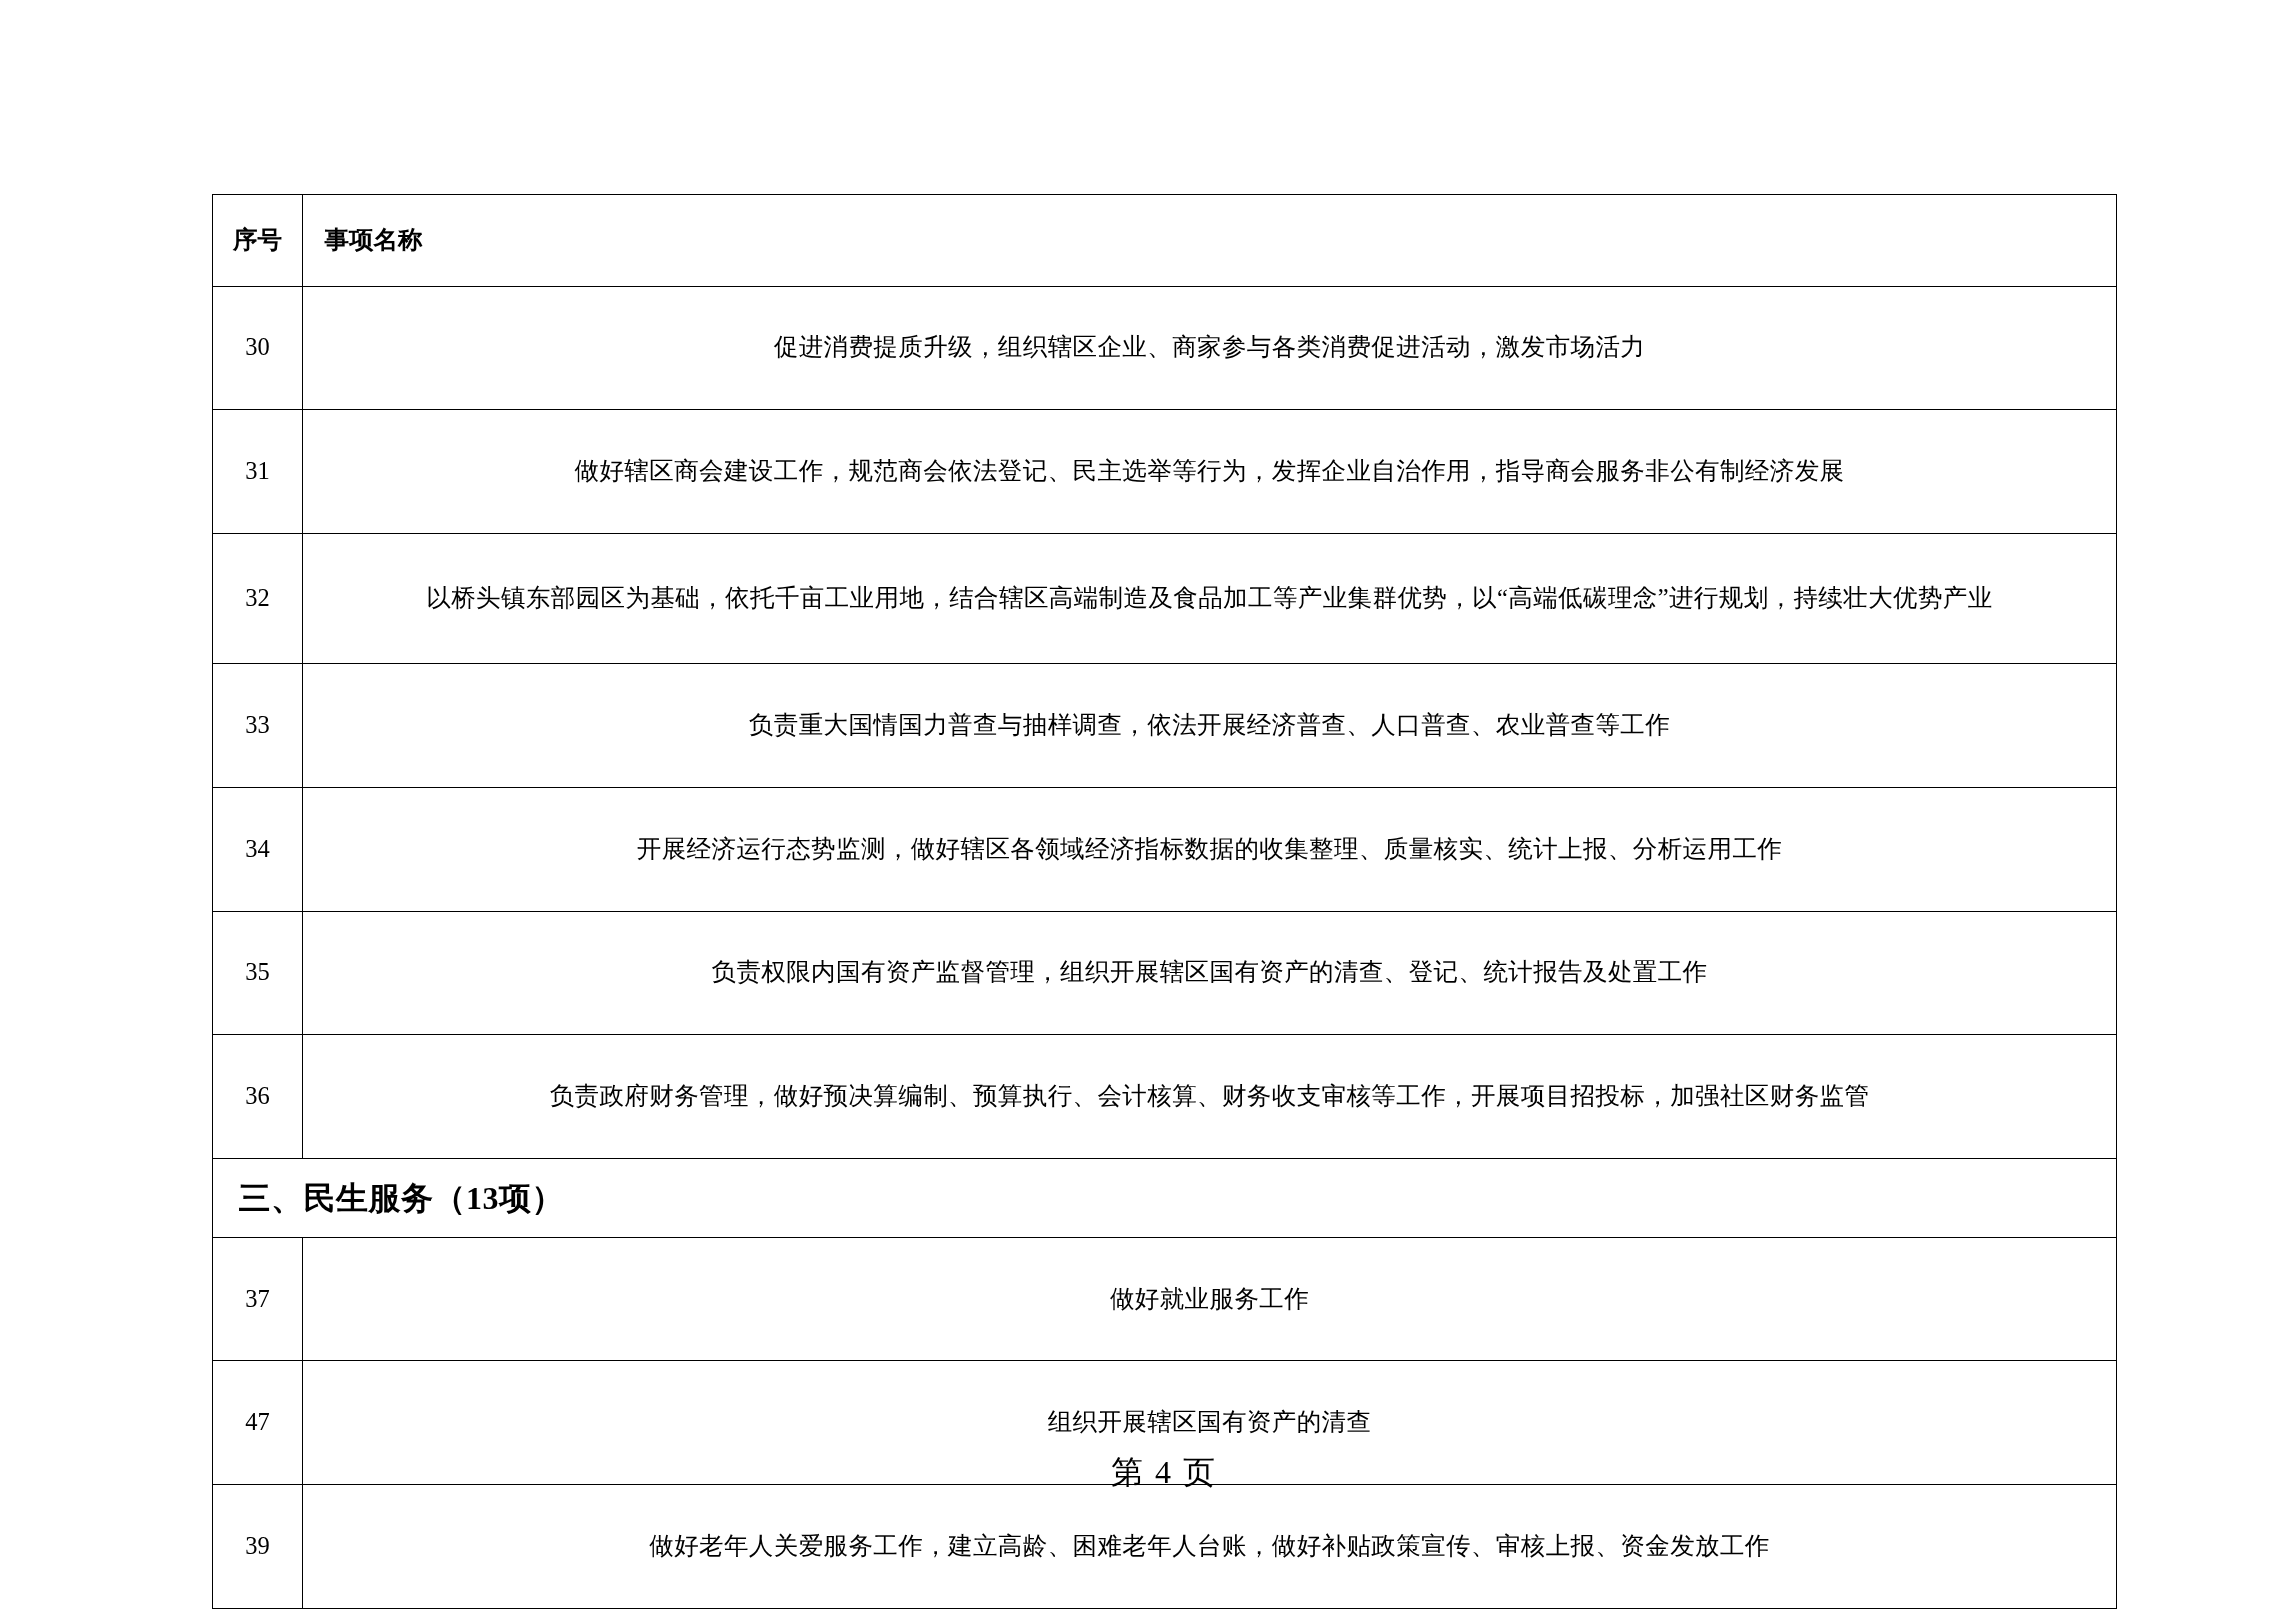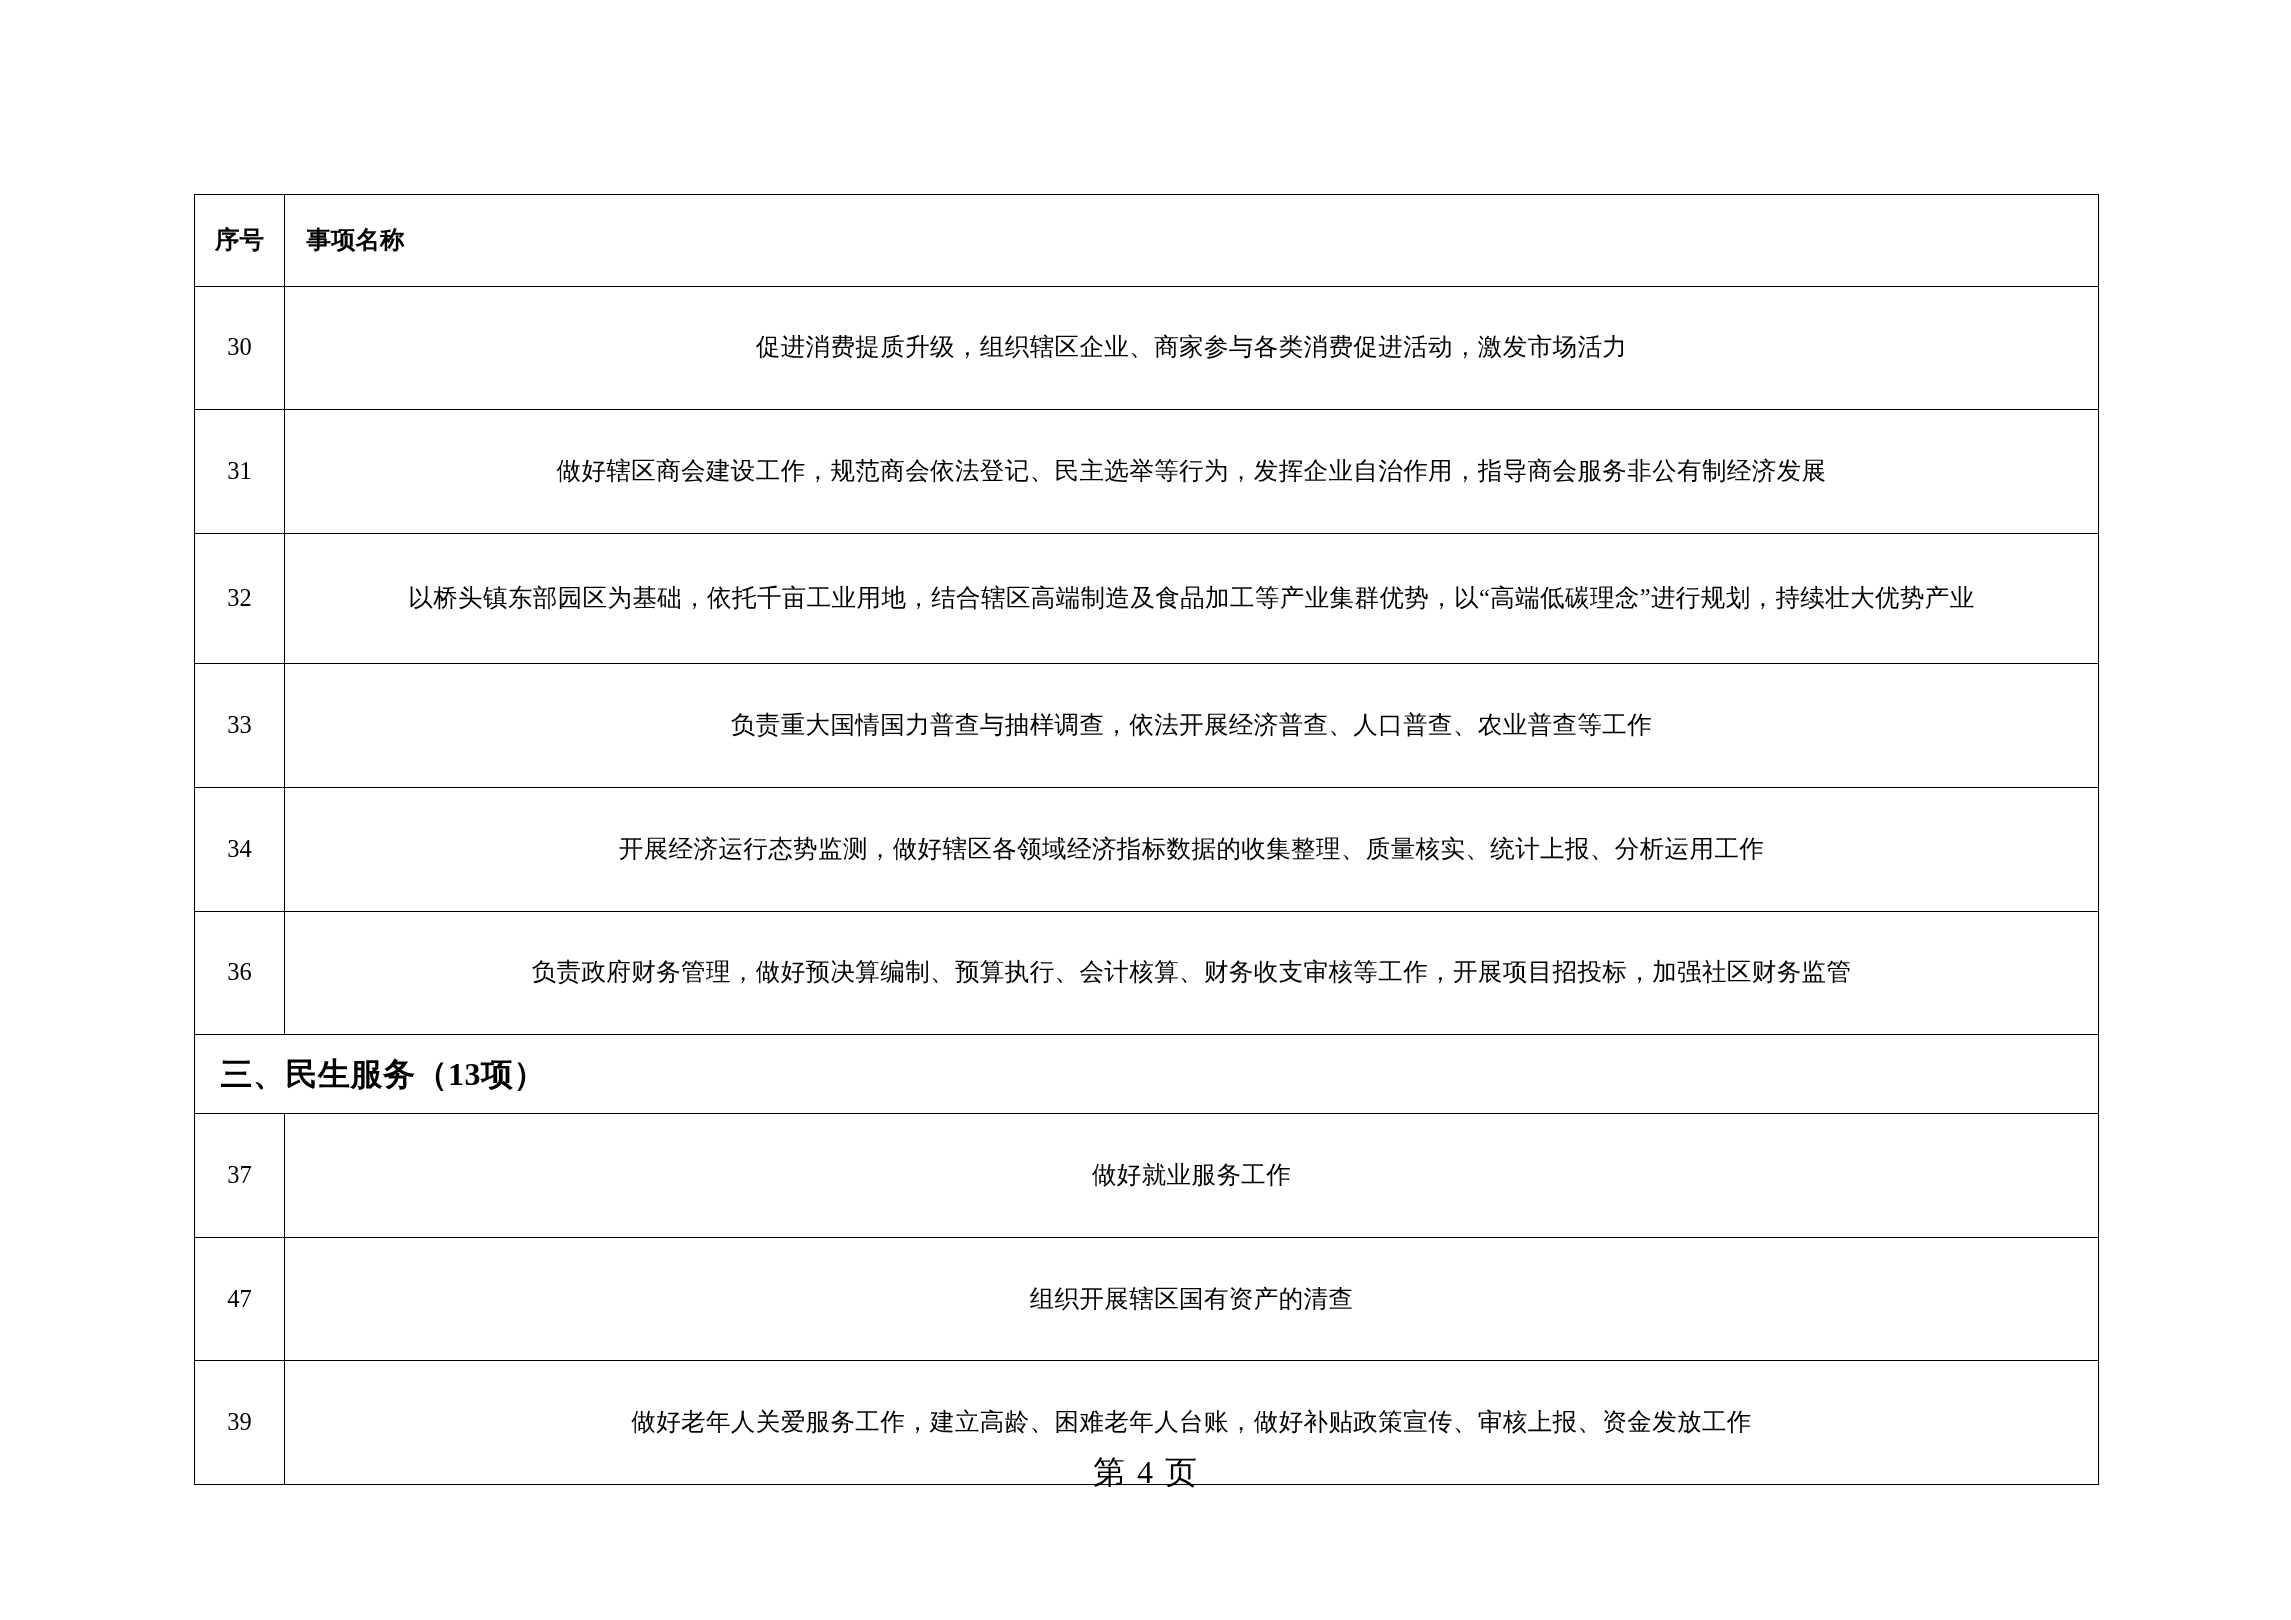--- a/index.html
+++ b/index.html
@@ -11,21 +11,21 @@
     width: 2292px;
     height: 1620px;
     font-family: "Liberation Serif", "DejaVu Serif", serif;
     color: #000000;
     position: relative;
     overflow: hidden;
   }
   .page {
     position: absolute;
     top: 0;
-    left: 0;
+    left: 18px;
     width: 2220px;
     height: 1620px;
   }
   .doc-table {
     position: absolute;
     left: 194px;
     top: 194px;
     width: 1904px;
     border-collapse: collapse;
     table-layout: fixed;
@@ -130,20 +130,26 @@
           </td>
       </tr>
 
       <tr class="item-row">
         <td class="col-no">34</td>
         <td class="col-name">
             <span class="cell-text">开展经济运行态势监测，做好辖区各领域经济指标数据的收集整理、质量核实、统计上报、分析运用工作</span>
           </td>
       </tr>
 
+      <tr class="item-row">
+        <td class="col-no">35</td>
+        <td class="col-name">
+            <span class="cell-text">负责权限内国有资产监督管理，组织开展辖区国有资产的清查、登记、统计报告及处置工作</span>
+          </td>
+      </tr>
 
       <tr class="item-row">
         <td class="col-no">36</td>
         <td class="col-name">
             <span class="cell-text">负责政府财务管理，做好预决算编制、预算执行、会计核算、财务收支审核等工作，开展项目招投标，加强社区财务监管</span>
           </td>
       </tr>
 
       <tr class="section-row">
         <td colspan="2">三、民生服务（13项）</td>

